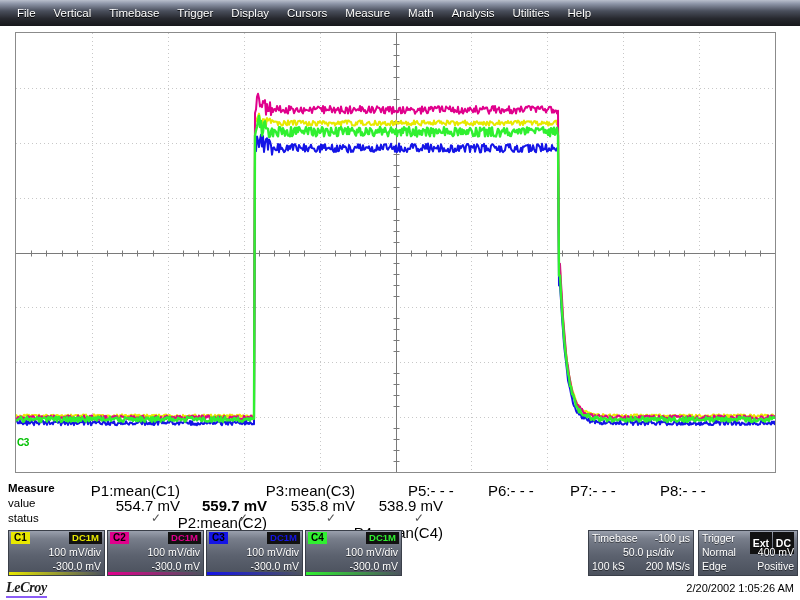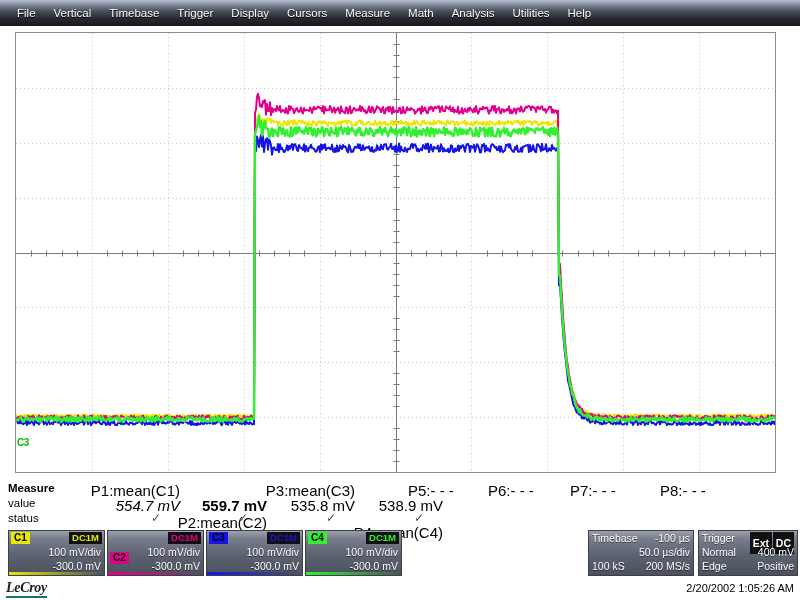--- a/index.html
+++ b/index.html
@@ -92,21 +92,21 @@
   .tg { left: 698px; width: 100px; }
   .tb .t, .tg .t { position: absolute; font-size: 10.5px; white-space: nowrap;
     text-shadow: 0 1px 0 rgba(0,0,0,0.55); }
   .badge { background: #111; font-weight: bold; padding: 5px 3px; font-size: 9.5px; }
 
   
   .footer { position: absolute; left: 0; top: 580px; width: 800px; height: 20px; background:#fff; }
   .lecroy {
     position: absolute; left: 6px; top: 0px; font-size: 14px; font-weight: bold;
     color: #1a1a1a; font-style: italic; letter-spacing: -0.3px;
-    border-bottom: 2px solid #0f766e; padding-bottom: 0px;
+    border-bottom: 2px solid #8b5cf6; padding-bottom: 0px;
     font-family: "Liberation Serif", serif;
   }
   .stamp { position: absolute; right: 6px; top: 2px; font-size: 11px; color: #000; }
 </style>
 </head>
 <body>
 
 <div id="app">
 
   <div class="menubar" id="menubar">
@@ -231,21 +231,21 @@
       <div class="meas-label bold">Measure</div>
     </div>
     <div class="meas-row" style="top:30px;">
       <div class="meas-label">status</div>
     </div>
     <div class="meas-row" style="top:15px;">
       <div class="meas-label">value</div>
     </div>
     <div id="meas-cols">
         <div class="meas-cell" style="top: 0px; left: 85px; width: 95px;">P1:mean(C1)</div>
-        <div class="meas-cell" style="top: 15px; left: 85px; width: 95px; font-style: italic;">554.7 mV</div>
+        <div class="meas-cell" style="top: 15px; left: 85px; width: 95px;">554.7 mV</div>
         <div class="meas-check" style="top: 29px; left: 151px;">✓</div>
         <div class="meas-cell" style="top: 0px; left: 172px; width: 95px; margin-top: 32px;">P2:mean(C2)</div>
         <div class="meas-cell" style="top: 15px; left: 172px; width: 95px; font-weight: bold;">559.7 mV</div>
         <div class="meas-check" style="top: 29px; left: 238px;">✓</div>
         <div class="meas-cell" style="top: 0px; left: 260px; width: 95px;">P3:mean(C3)</div>
         <div class="meas-cell" style="top: 15px; left: 260px; width: 95px;">535.8 mV</div>
         <div class="meas-check" style="top: 29px; left: 326px;">✓</div>
         <div class="meas-cell" style="top: 0px; left: 348px; width: 95px; margin-top: 42px;">P4:mean(C4)</div>
         <div class="meas-cell" style="top: 15px; left: 348px; width: 95px;">538.9 mV</div>
         <div class="meas-check" style="top: 29px; left: 414px;">✓</div>
@@ -262,21 +262,21 @@
           <div class="hdr">
             <div class="cname" style="background: rgb(232, 232, 0); color: rgb(0, 0, 0);">C1</div>
             <div class="coupling" style="color: rgb(232, 232, 0);">DC1M</div>
           </div>
           <div class="l2">100 mV/div</div>
           <div class="l3">-300.0 mV</div>
           <div class="underbar" style="background: linear-gradient(to right, rgb(232, 232, 0), rgba(0, 0, 0, 0));"></div>
         </div>
         <div class="desc" style="left: 107px;">
           <div class="hdr">
-            <div class="cname" style="background: rgb(224, 0, 140); color: rgb(0, 0, 0); margin-top: 20px;">C2</div>
+            <div class="cname" style="background: rgb(224, 0, 140); color: rgb(0, 0, 0);">C2</div>
             <div class="coupling" style="color: rgb(224, 0, 140);">DC1M</div>
           </div>
           <div class="l2">100 mV/div</div>
           <div class="l3">-300.0 mV</div>
           <div class="underbar" style="background: linear-gradient(to right, rgb(224, 0, 140), rgba(0, 0, 0, 0));"></div>
         </div>
         <div class="desc" style="left: 206px;">
           <div class="hdr">
             <div class="cname" style="background: rgb(20, 20, 230); color: rgb(0, 0, 0);">C3</div>
             <div class="coupling" style="color: rgb(20, 20, 230);">DC1M</div>
@@ -292,21 +292,21 @@
           </div>
           <div class="l2">100 mV/div</div>
           <div class="l3">-300.0 mV</div>
           <div class="underbar" style="background: linear-gradient(to right, rgb(48, 240, 48), rgba(0, 0, 0, 0));"></div>
         </div>
       </div>
 
     <div class="tb">
       <div class="t" style="left:3px; top:1px;">Timebase</div>
       <div class="t" style="right:3px; top:1px;">-100 µs</div>
-      <div class="t" style="right:3px; top:15px;">50.0 µs/div</div>
+      <div class="t" style="right:19px; top:15px;">50.0 µs/div</div>
       <div class="t" style="left:3px; top:29px;">100 kS</div>
       <div class="t" style="right:3px; top:29px;">200 MS/s</div>
     </div>
 
     <div class="tg">
       <div class="t" style="left:3px; top:1px;">Trigger</div>
       <div class="t badge" style="right:25px; top:1px;">Ext</div>
       <div class="t badge" style="right:3px; top:1px;">DC</div>
       <div class="t" style="left:3px; top:15px;">Normal</div>
       <div class="t" style="right:3px; top:15px;">400 mV</div>

